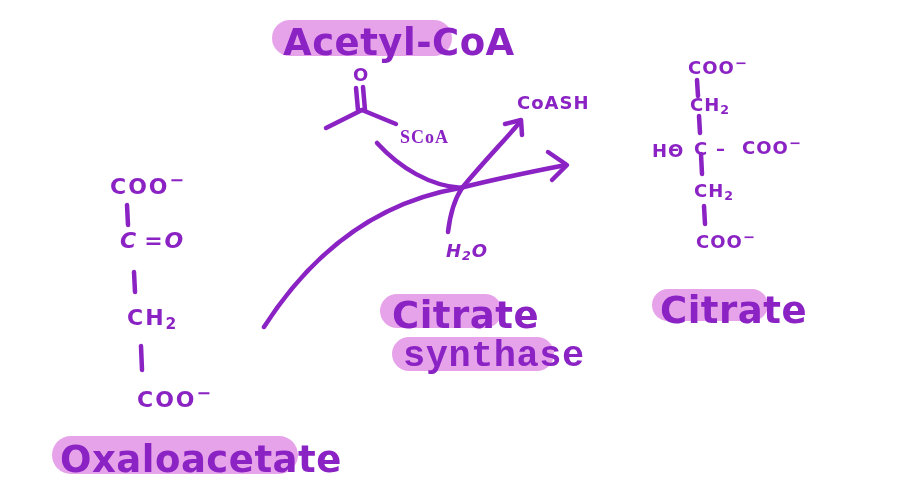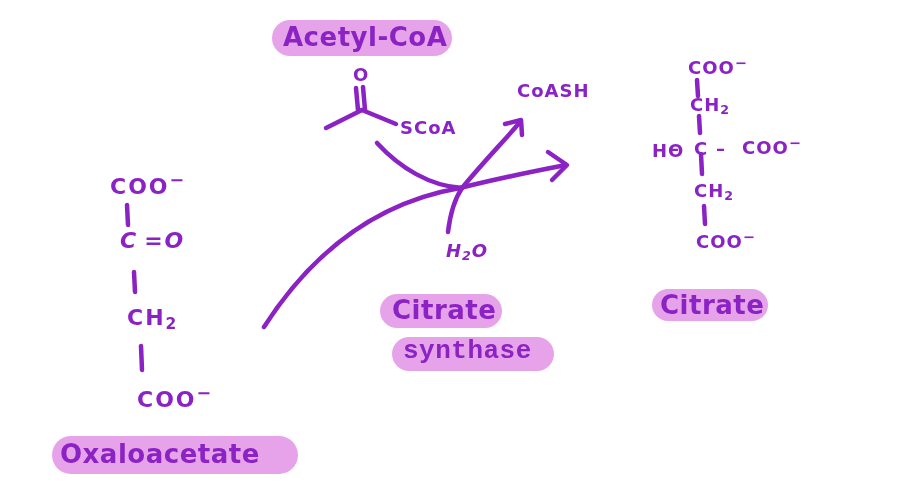--- a/index.html
+++ b/index.html
@@ -1,21 +1,21 @@
 <!DOCTYPE html>
 <html><head>
   <meta charset="utf-8">
   <style>
     html, body { margin: 0; padding: 0; background: #ffffff; }
     body { width: 910px; height: 498px; position: relative; overflow: hidden; }
     .canvas { position: absolute; left: 0; top: 0; width: 910px; height: 498px; }
     .ink { stroke: #8a22c4; stroke-width: 4.5; fill: none; stroke-linecap: round; stroke-linejoin: round; }
     .hl { position: absolute; background: #e7a3ea; border-radius: 22px; }
     .t { position: absolute; color: #8a22c4; font-family: "DejaVu Sans", sans-serif; font-weight: bold; white-space: nowrap; line-height: 1; }
-    .lbl { font-size: 26px; letter-spacing: 0.5px; }
+    .lbl { font-size: 37px; letter-spacing: 0.5px; }
     .mol { font-size: 22px; letter-spacing: 2px; }
     .sm { font-size: 18px; letter-spacing: 1px; }
     sub { font-size: 0.7em; vertical-align: -0.25em; }
     sup { font-size: 0.8em; vertical-align: 0.45em; }
   </style>
 </head>
 <body>
 
 <div class="hl" style="left:272px;top:20px;width:180px;height:36px;"></div>
 <div class="hl" style="left:52px;top:436px;width:246px;height:38px;"></div>
@@ -51,23 +51,23 @@
   <path class="ink" d="M377 143 C 400 168, 430 186, 462 188"></path>
 
   <path class="ink" d="M462 188 C 485 160, 505 140, 520 122"></path>
   <path class="ink" d="M505 124 L 521 120 L 522 135"></path>
 
   <path class="ink" d="M448 232 C 450 215, 454 200, 462 188"></path>
 </svg>
 
 <div class="t lbl" style="left:283px;top:24px;">Acetyl-CoA</div>
 <div class="t sm" style="left:353px;top:66px;">O</div>
-<div class="t sm" style="left:400px;top:119px;">SCoA</div>
+<div class="t sm" style="left:400px;top:128px;font-family:Liberation Serif, serif;">SCoA</div>
 
-<div class="t sm" style="left:517px;top:82px;">CoASH</div>
+<div class="t sm" style="left:517px;top:94px;">CoASH</div>
 <div class="t sm" style="left:446px;top:242px;font-style:italic;">
   <span>H</span><sub>2</sub><span>O</span>
 </div>
 
 <div class="t lbl" style="left:392px;top:297px;">Citrate</div>
 <div class="t lbl" style="left:403px;top:338px;font-family:Liberation Mono, monospace;">synthase</div>
 
 <div class="t mol" style="left:110px;top:172px;">
   <span>COO</span><sup>−</sup>
 </div>

